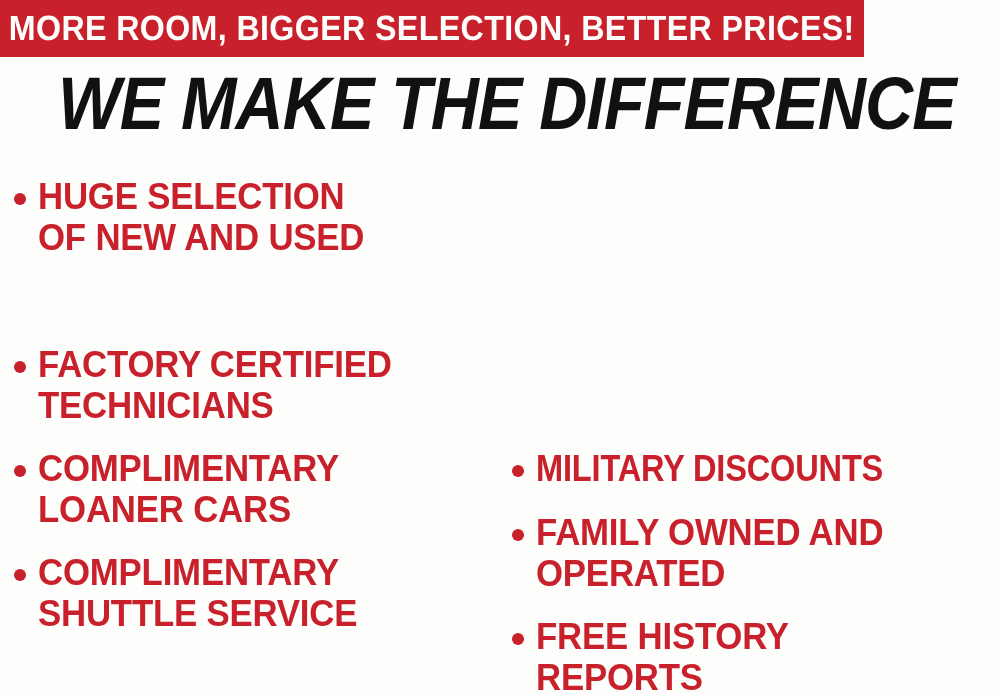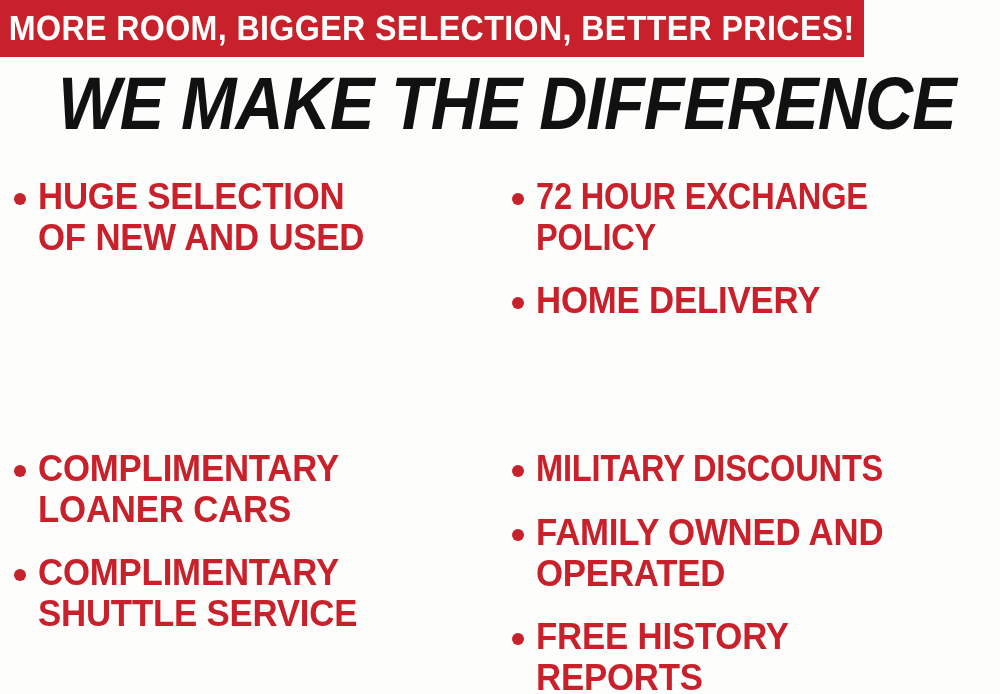--- a/index.html
+++ b/index.html
@@ -153,20 +153,29 @@
         <div class="bullet-row">
           <span class="dot"></span>
           <span class="btext">
             <span class="l1">HUGE SELECTION</span>
             <span class="l2">OF NEW AND USED</span>
           </span>
         </div>
       </div>
 
 
+      <div class="bullet-item li-2">
+        <div class="bullet-row">
+          <span class="dot"></span>
+          <span class="btext">
+            <span class="l1">FACTORY CERTIFIED</span>
+            <span class="l2">TECHNICIANS</span>
+          </span>
+        </div>
+      </div>
 
       <div class="bullet-item li-3">
         <div class="bullet-row">
           <span class="dot"></span>
           <span class="btext">
             <span class="l1">COMPLIMENTARY</span>
             <span class="l2">LOANER CARS</span>
           </span>
         </div>
       </div>
@@ -178,38 +187,21 @@
             <span class="l1">COMPLIMENTARY</span>
             <span class="l2">SHUTTLE SERVICE</span>
           </span>
         </div>
       </div>
 
     </div>
 
     <div class="col col-right">
 
-      <div class="bullet-item ri-0">
-        <div class="bullet-row">
-          <span class="dot"></span>
-          <span class="btext tight">
-            <span class="l1">72 HOUR EXCHANGE</span>
-            <span class="l2">POLICY</span>
-          </span>
-        </div>
-      </div>
-
-      <div class="bullet-item ri-1">
-        <div class="bullet-row">
-          <span class="dot"></span>
-          <span class="btext">
-            <span class="l1">HOME DELIVERY</span>
-          </span>
-        </div>
-      </div>
+
 
 
       <div class="bullet-item ri-3">
         <div class="bullet-row">
           <span class="dot"></span>
           <span class="btext tight">
             <span class="l1">MILITARY DISCOUNTS</span>
           </span>
         </div>
       </div>

